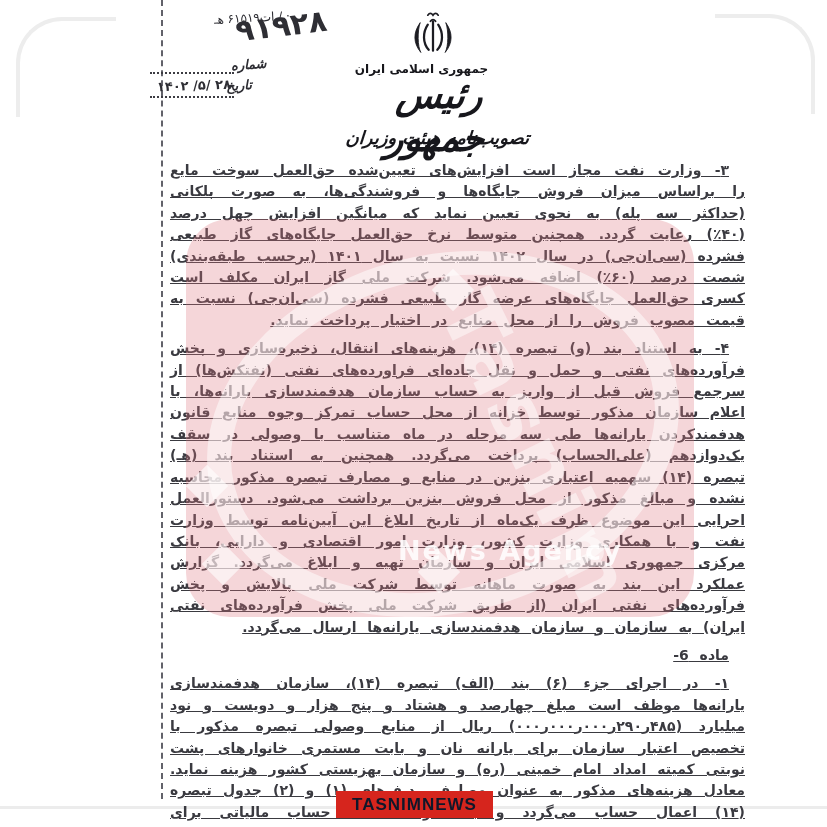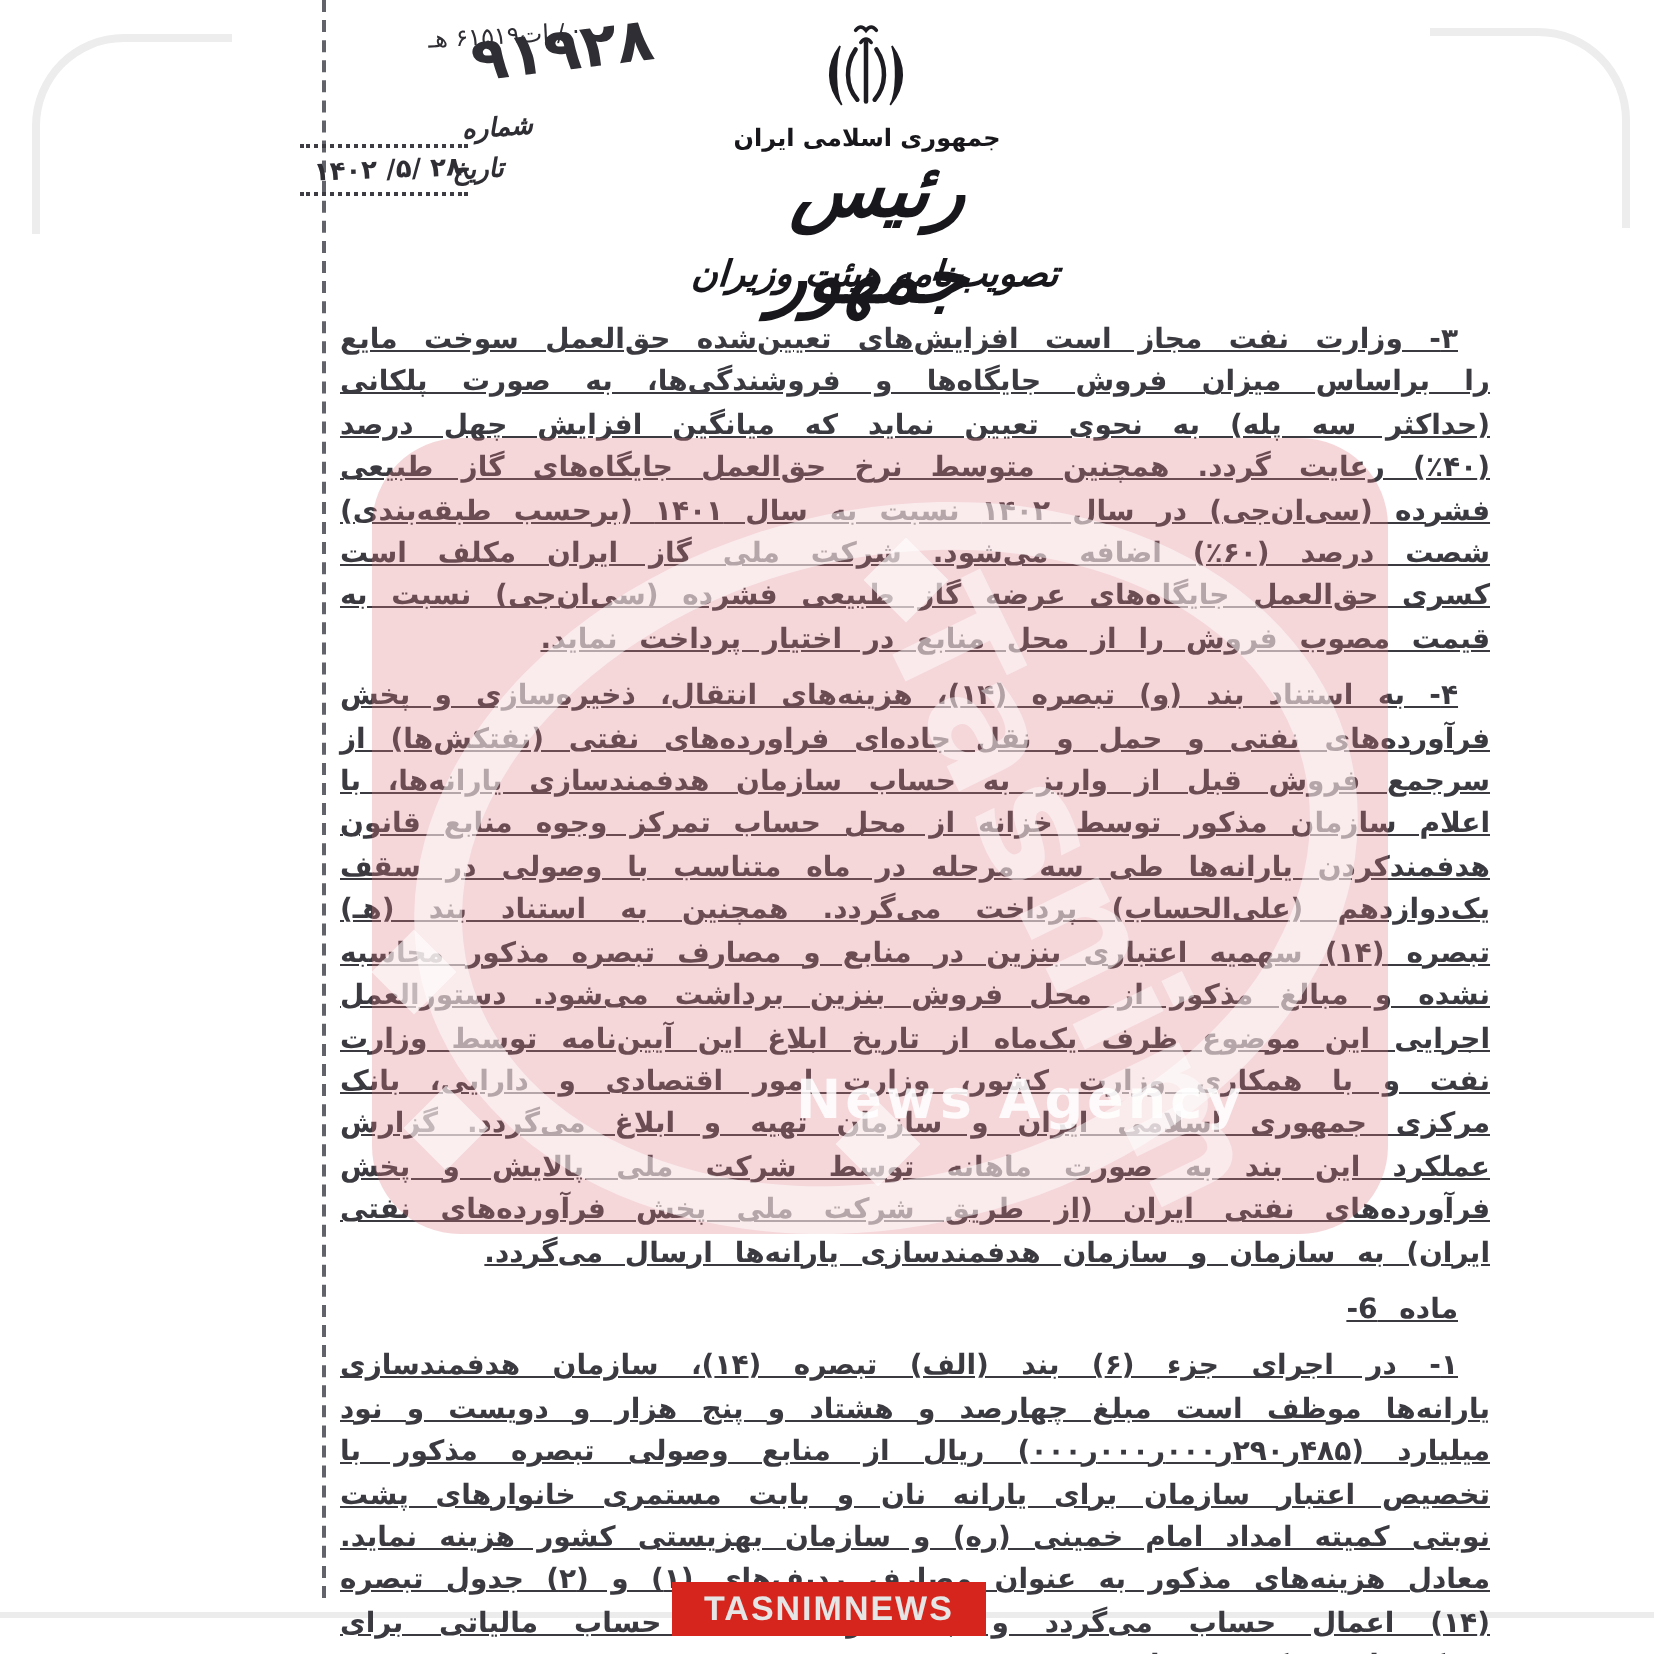--- a/index.html
+++ b/index.html
@@ -20,21 +20,21 @@
   .stamp-big{left:237px;top:8px;width:90px;font-size:30px;font-weight:bold;transform:rotate(-7deg);}
   .label-no{left:231px;top:57px;font-size:13px;font-style:italic;font-weight:bold;transform:rotate(-4deg);}
   .dotline{position:absolute;width:84px;border-bottom:2px dotted #3c3c42;}
   .dot1{left:150px;top:72px;}
   .dot2{left:150px;top:96px;}
   .label-date{left:226px;top:78px;font-size:13px;font-style:italic;font-weight:bold;transform:rotate(-4deg);}
   .date-val{left:153px;top:78px;width:78px;font-size:13px;font-weight:bold;transform:rotate(-2deg);white-space:nowrap;}
   
   .emblem{position:absolute;left:405px;top:10px;width:56px;height:52px;}
   .hdr{position:absolute;direction:rtl;text-align:center;color:#17171c;}
-  .hdr-country{left:356px;top:62px;width:155px;font-size:12px;font-weight:bold;}
+  .hdr-country{left:344px;top:62px;width:155px;font-size:12px;font-weight:bold;}
   .hdr-office{left:340px;top:74px;width:195px;font-size:37px;font-weight:bold;font-style:italic;transform:skewX(-6deg);}
   .hdr-doctype{left:330px;top:127px;width:215px;font-size:18px;font-weight:bold;font-style:italic;transform:skewX(-4deg);}
   
   .doc-body{
     position:absolute;left:170px;top:160px;width:575px;direction:rtl;
     text-align:justify;color:#3a3a40;font-size:14px;line-height:21.4px;
     font-weight:bold;word-spacing:6px;letter-spacing:.3px;z-index:2;
   }
   .doc-body p{margin:0 0 7px 0;text-indent:16px;text-decoration:underline;}
   
@@ -45,21 +45,21 @@
   .wm-big{position:absolute;left:318px;top:58px;font-size:80px;font-weight:bold;color:rgba(255,255,255,.48);
       transform:rotate(64deg);transform-origin:left top;white-space:nowrap;letter-spacing:4px;}
   .wm-sub{position:absolute;left:212px;top:316px;font-size:27px;font-weight:bold;color:rgba(255,255,255,.85);
       letter-spacing:2px;white-space:nowrap;}
   .wm-diamond{position:absolute;width:30px;height:30px;background:rgba(255,255,255,.6);transform:rotate(45deg);}
   .d1{left:252px;top:56px;}
   .d2{left:6px;top:252px;}
   .d3{left:22px;top:330px;}
   .d4{left:238px;top:338px;}
   
-  .badge{position:absolute;left:336px;top:791px;width:157px;height:27px;background:#d6251d;color:#e5e5e5;
+  .badge{position:absolute;left:336px;top:791px;width:157px;height:27px;background:#d6251d;color:#0f172a;
       display:flex;align-items:center;justify-content:center;font-family:"Liberation Sans", sans-serif;
       font-size:17px;font-weight:bold;letter-spacing:1px;z-index:6;}
 </style>
 </head>
 <body>
 
 <div class="canvas">
 
   <div class="corner tl"></div>
   <div class="corner tr"></div>

